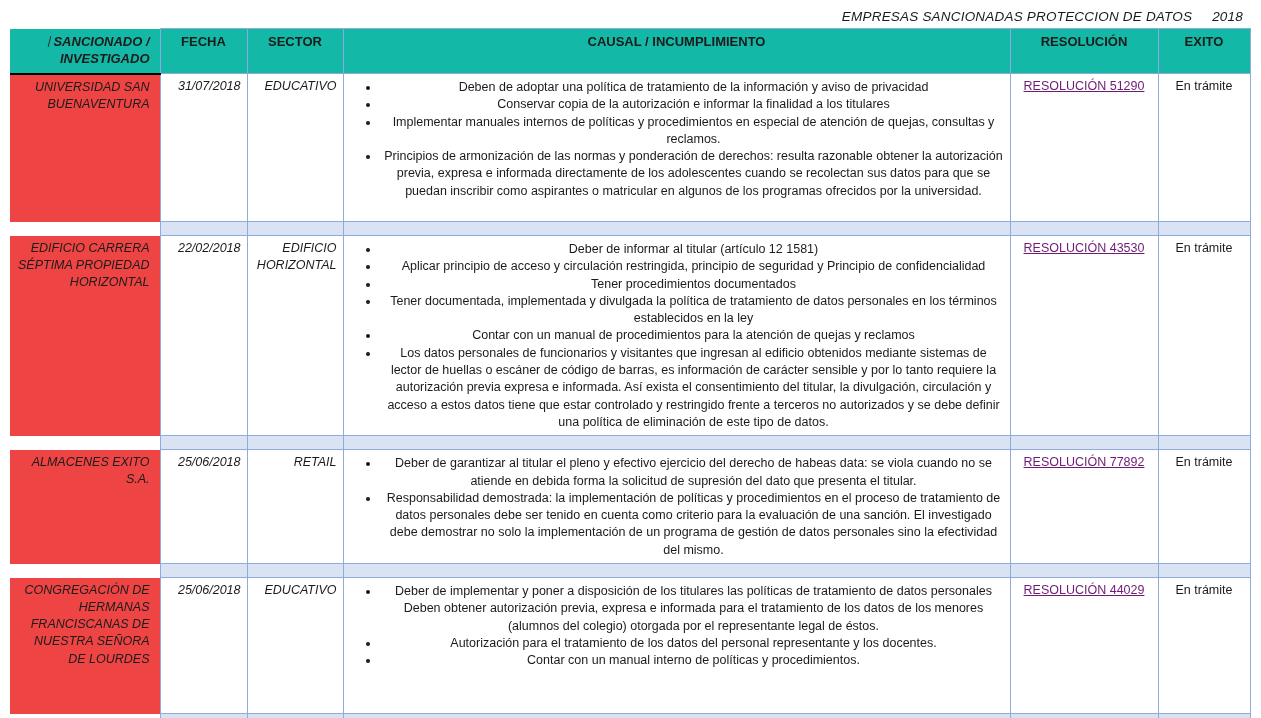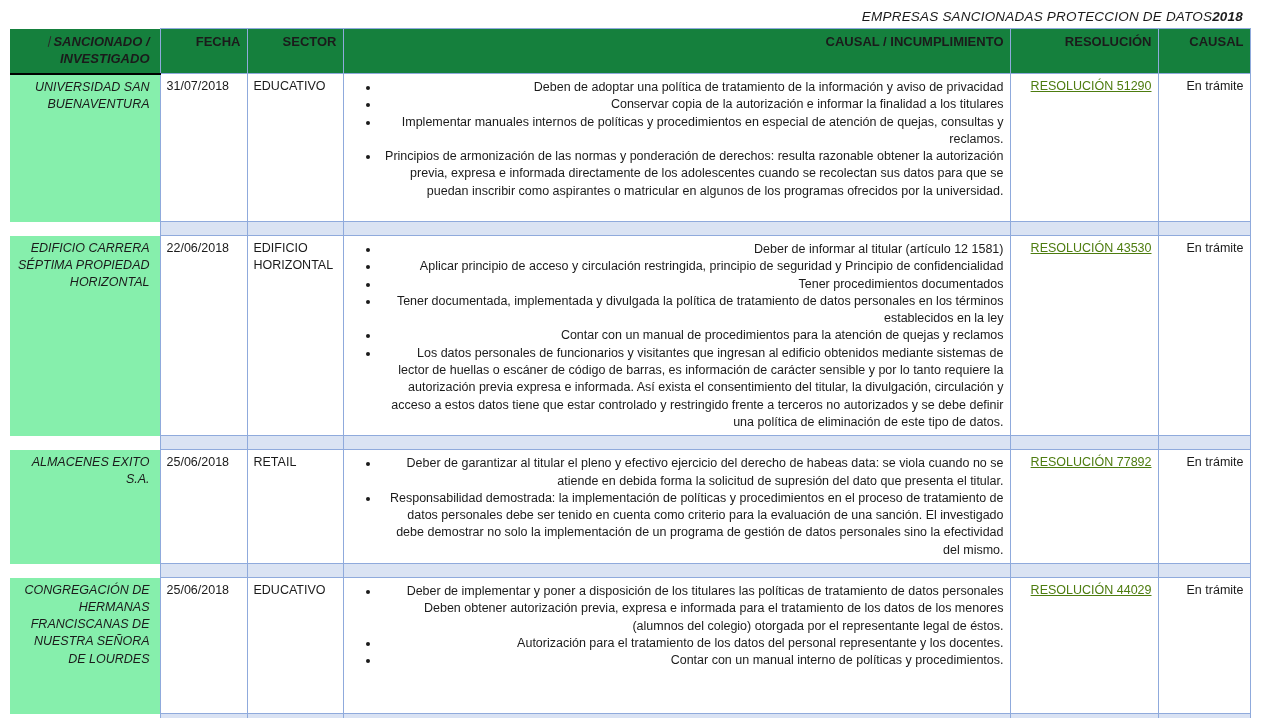--- a/index.html
+++ b/index.html
@@ -13,21 +13,21 @@
     color: #1b1b1b;
   }
   .doc-title {
     text-align: right;
     padding: 9px 18px 4px 0;
     font-style: italic;
     font-size: 13.5px;
     letter-spacing: 0.2px;
     white-space: nowrap;
   }
-  .doc-title .year { font-weight: bold; margin-left: 0; }
+  .doc-title .year { font-weight: normal; margin-left: 20px; }
 
   table.sanctions {
     border-collapse: collapse;
     table-layout: fixed;
     margin-left: 10px;
     width: 1240px;
   }
   col.c1 { width: 150px; }
   col.c2 { width: 87px; }
   col.c3 { width: 96px; }
@@ -35,58 +35,58 @@
   col.c5 { width: 148px; }
   col.c6 { width: 92px; }
 
   td, th {
     border: 1px solid #8faadc;
     vertical-align: top;
     padding: 4px 6px;
     font-size: 12.5px;
     line-height: 17.3px;
     font-weight: normal;
-    text-align: right;
+    text-align: center;
     overflow: hidden;
   }
 
   
   td.namecol, th.namecol {
     border: none;
-    background: #86efac;
+    background: #ef4444;
     text-align: right;
     font-style: italic;
     padding-right: 10px;
   }
   th.namecol {
     font-weight: bold;
     border-bottom: 2px solid #000000;
     font-size: 13px;
   }
 
   tr.header-row th {
-    background: #15803d;
+    background: #14b8a6;
     font-weight: bold;
     font-size: 13px;
     height: 36px;
   }
 
-  td.center { text-align: left; }
+  td.center { text-align: right; font-style: italic; }
 
   ul.causal {
     margin: 1px 0 0 0;
     padding-left: 30px;
   }
   ul.causal li {
     padding-left: 4px;
     margin: 0;
   }
 
   a.reslink {
-    color: #4d7c0f;
+    color: #701a75;
     text-decoration: underline;
     cursor: pointer;
   }
 
   tr.spacer td { height: 13px; padding: 0; background: #dae3f3; }
   tr.spacer td.namecol { background: #fff; }
   tr.spacer-end td { height: 20px; padding: 0; background: #d9e2f3; }
   tr.spacer-end td.namecol { background: #fff; }
 
   .stray-mark {
@@ -116,21 +116,21 @@
       <col class="c6">
   </colgroup>
 
   <tbody>
       <tr class="header-row">
     <th class="namecol"><span class="stray-mark"></span><span>SANCIONADO / INVESTIGADO</span></th>
     <th>FECHA</th>
     <th>SECTOR</th>
     <th>CAUSAL / INCUMPLIMIENTO</th>
     <th>RESOLUCIÓN</th>
-    <th>CAUSAL</th>
+    <th>EXITO</th>
   </tr>
 
   <tr style="height:148px;">
     <td class="namecol">UNIVERSIDAD SAN BUENAVENTURA</td>
     <td class="center">31/07/2018</td>
     <td class="center">EDUCATIVO</td>
     <td>
       <ul class="causal">
         <li>Deben de adoptar una política de tratamiento de la información y aviso de privacidad</li>
         <li>Conservar copia de la autorización e informar la finalidad a los titulares</li>
@@ -146,21 +146,21 @@
     <td class="namecol"></td>
         <td></td>
         <td></td>
         <td></td>
         <td></td>
         <td></td>
   </tr>
 
   <tr style="height:200px;">
     <td class="namecol">EDIFICIO CARRERA SÉPTIMA PROPIEDAD HORIZONTAL</td>
-    <td class="center">22/06/2018</td>
+    <td class="center">22/02/2018</td>
     <td class="center">EDIFICIO HORIZONTAL</td>
     <td>
       <ul class="causal">
         <li>Deber de informar al titular (artículo 12 1581)</li>
         <li>Aplicar principio de acceso y circulación restringida, principio de seguridad y Principio de confidencialidad</li>
         <li>Tener procedimientos documentados</li>
         <li>Tener documentada, implementada y divulgada la política de tratamiento de datos personales en los términos establecidos en la ley</li>
         <li>Contar con un manual de procedimientos para la atención de quejas y reclamos</li>
         <li>Los datos personales de funcionarios y visitantes que ingresan al edificio obtenidos mediante sistemas de lector de huellas o escáner de código de barras, es información de carácter sensible y por lo tanto requiere la autorización previa expresa e informada. Así exista el consentimiento del titular, la divulgación, circulación y acceso a estos datos tiene que estar controlado y restringido frente a terceros no autorizados y se debe definir una política de eliminación de este tipo de datos.</li>
       </ul>

